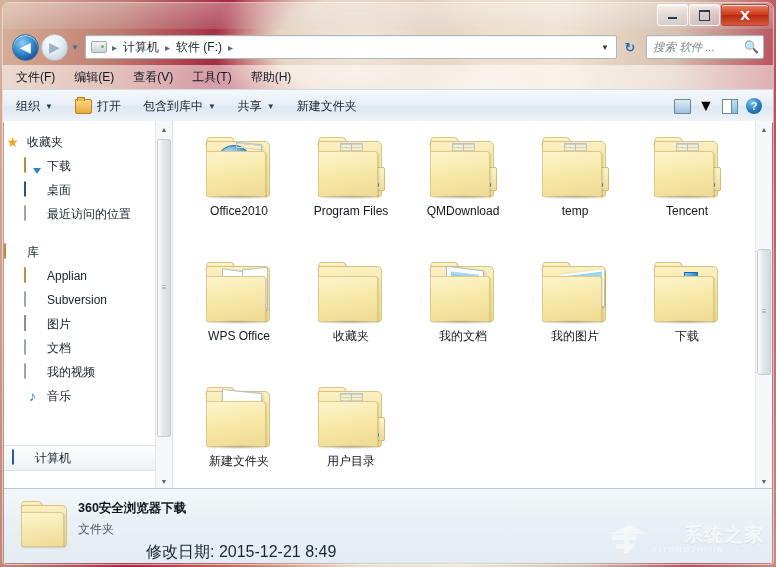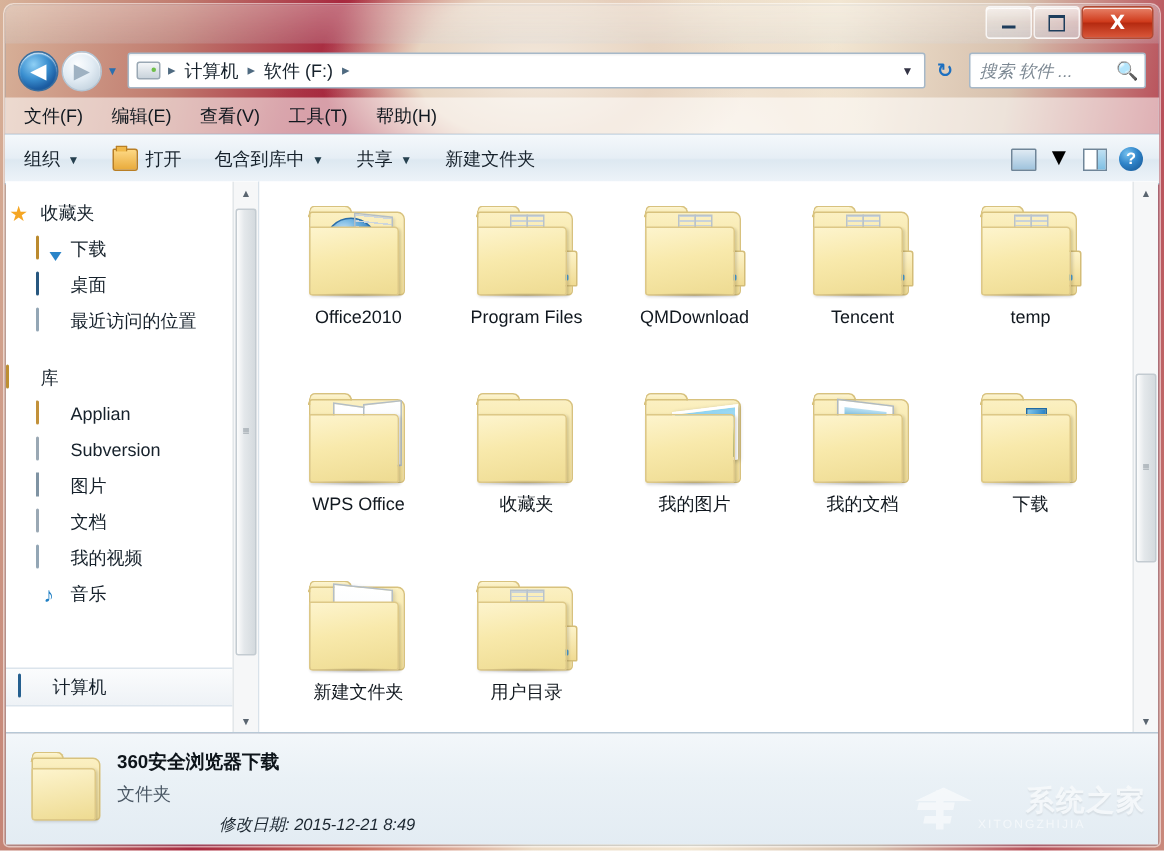--- a/index.html
+++ b/index.html
@@ -357,21 +357,21 @@
   }
   #d-icon .df {
     position: absolute; left: 3px; top: 13px; width: 41px; height: 33px;
     background: linear-gradient(170deg,#fdf4cd,#eedb92);
     border: 1px solid #ddc887; border-radius: 1px 3px 2px 2px;
     box-shadow: 1px 1px 2px rgba(0,0,0,0.14);
   }
   #d-text { padding-top: 11px; }
   #d-name { font-size: 12.5px; color: #0d141a; font-weight: bold; }
   #d-type { font-size: 12px; color: #4a5764; margin-top: 4px; }
-  #d-date { font-size: 11px; color: #1b2630; margin-top: 4px; margin-left: 68px; font-style: italic; }
+  #d-date { font-size: 16px; color: #1b2630; margin-top: 4px; margin-left: 68px; }
   #d-row2 { display: flex; }
 
   
   #watermark {
     position: absolute; right: 8px; bottom: 8px;
     display: flex; align-items: center; opacity: 0.55;
     pointer-events: none;
   }
   #wm-mark {
     width: 38px; height: 30px; position: relative; margin-right: 4px;
@@ -611,37 +611,37 @@
               <div class="f-back"></div>
             <div class="ov papers">
                 <i></i>
                 <i></i>
               </div>
             <div class="subfold sf1"></div>
               <div class="subfold sf2"></div>
             <div class="f-front"></div>
               <div class="f-shadow"></div>
           </div>
-          <div class="lbl">Tencent</div>
+          <div class="lbl">temp</div>
         </div>
 
         <div class="item">
           <div class="folder">
             <div class="f-tab"></div>
               <div class="f-back"></div>
             <div class="ov papers">
                 <i></i>
                 <i></i>
               </div>
             <div class="subfold sf1"></div>
               <div class="subfold sf2"></div>
             <div class="f-front"></div>
               <div class="f-shadow"></div>
           </div>
-          <div class="lbl">temp</div>
+          <div class="lbl">Tencent</div>
         </div>
 
         <div class="item">
           <div class="folder">
             <div class="f-tab"></div>
               <div class="f-back"></div>
             <div class="ov bigsheet-l"></div>
               <div class="ov bigsheet-r"></div>
             <div class="ov bluetab"></div>
             <div class="f-front"></div>
@@ -654,51 +654,51 @@
           <div class="folder">
             <div class="f-tab"></div>
               <div class="f-back"></div>
             <div class="ov star2">★</div>
             <div class="f-front"></div>
               <div class="f-shadow"></div>
           </div>
           <div class="lbl">收藏夹</div>
         </div>
 
-
-        <div class="item">
-          <div class="folder">
-            <div class="f-tab"></div>
-              <div class="f-back"></div>
-            <div class="ov photo"></div>
-            <div class="f-front"></div>
-              <div class="f-shadow"></div>
-          </div>
-          <div class="lbl">我的图片</div>
-        </div>
 
         <div class="item">
           <div class="folder">
             <div class="f-tab"></div>
               <div class="f-back"></div>
             <div class="ov doc2">
               <span class="hdr"></span>
               <span class="line" style="top:14px"></span>
                 <span class="line" style="top:18px"></span>
               <span class="line" style="top:22px"></span>
                 <span class="line" style="top:26px"></span>
               <span class="line" style="top:30px"></span>
               <span class="thumb"></span>
             </div>
             <div class="f-front"></div>
               <div class="f-shadow"></div>
           </div>
           <div class="lbl">我的文档</div>
         </div>
 
+        <div class="item">
+          <div class="folder">
+            <div class="f-tab"></div>
+              <div class="f-back"></div>
+            <div class="ov photo"></div>
+            <div class="f-front"></div>
+              <div class="f-shadow"></div>
+          </div>
+          <div class="lbl">我的图片</div>
+        </div>
+
 
         <div class="item">
           <div class="folder">
             <div class="f-tab"></div>
               <div class="f-back"></div>
             <div class="ov downarrow">
                 <span class="stem"></span>
                 <span class="head"></span>
               </div>
             <div class="f-front"></div>

